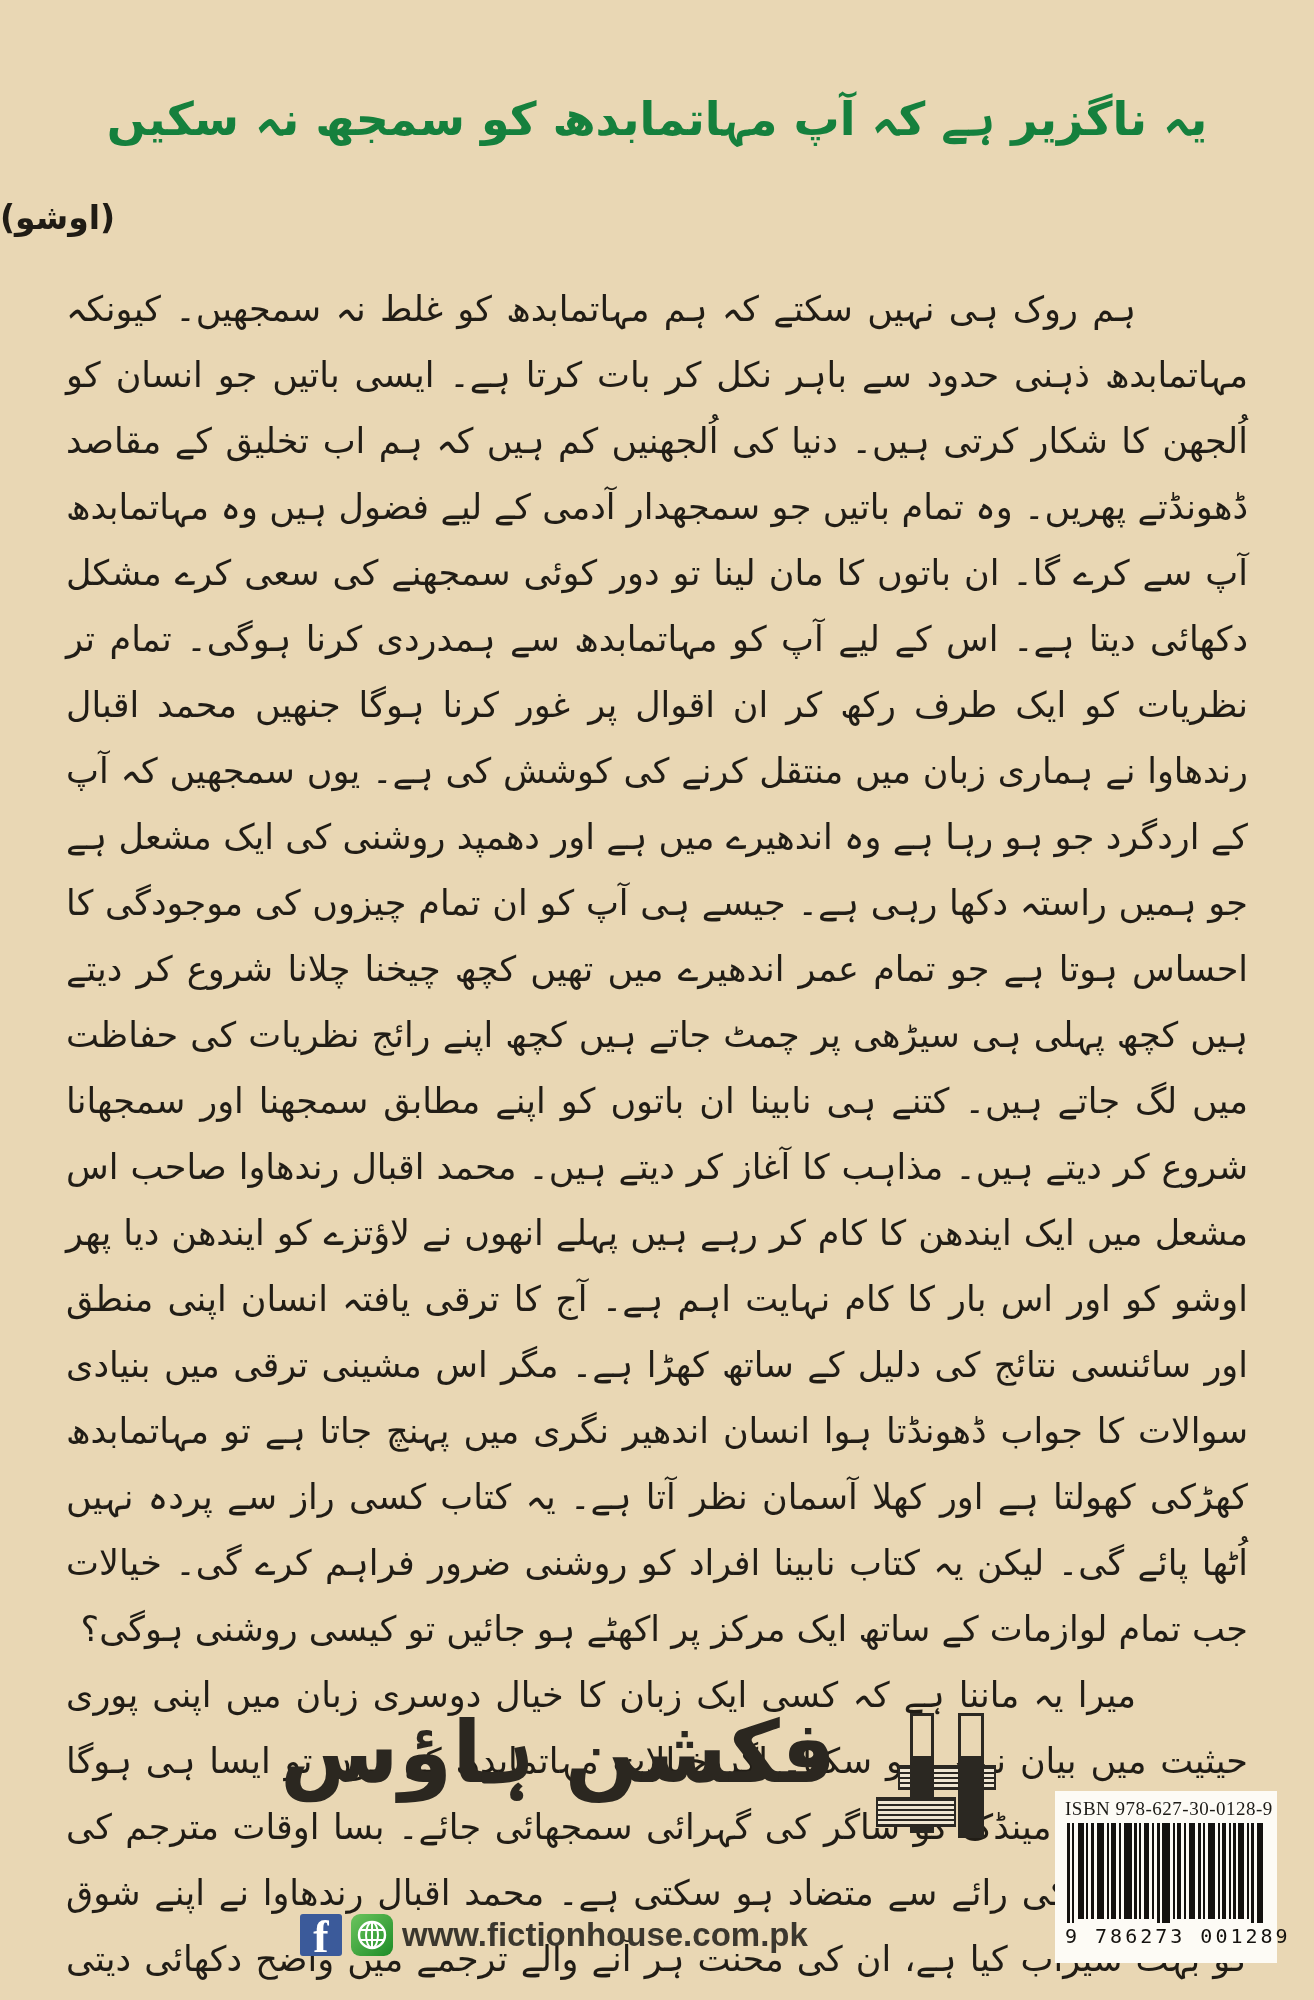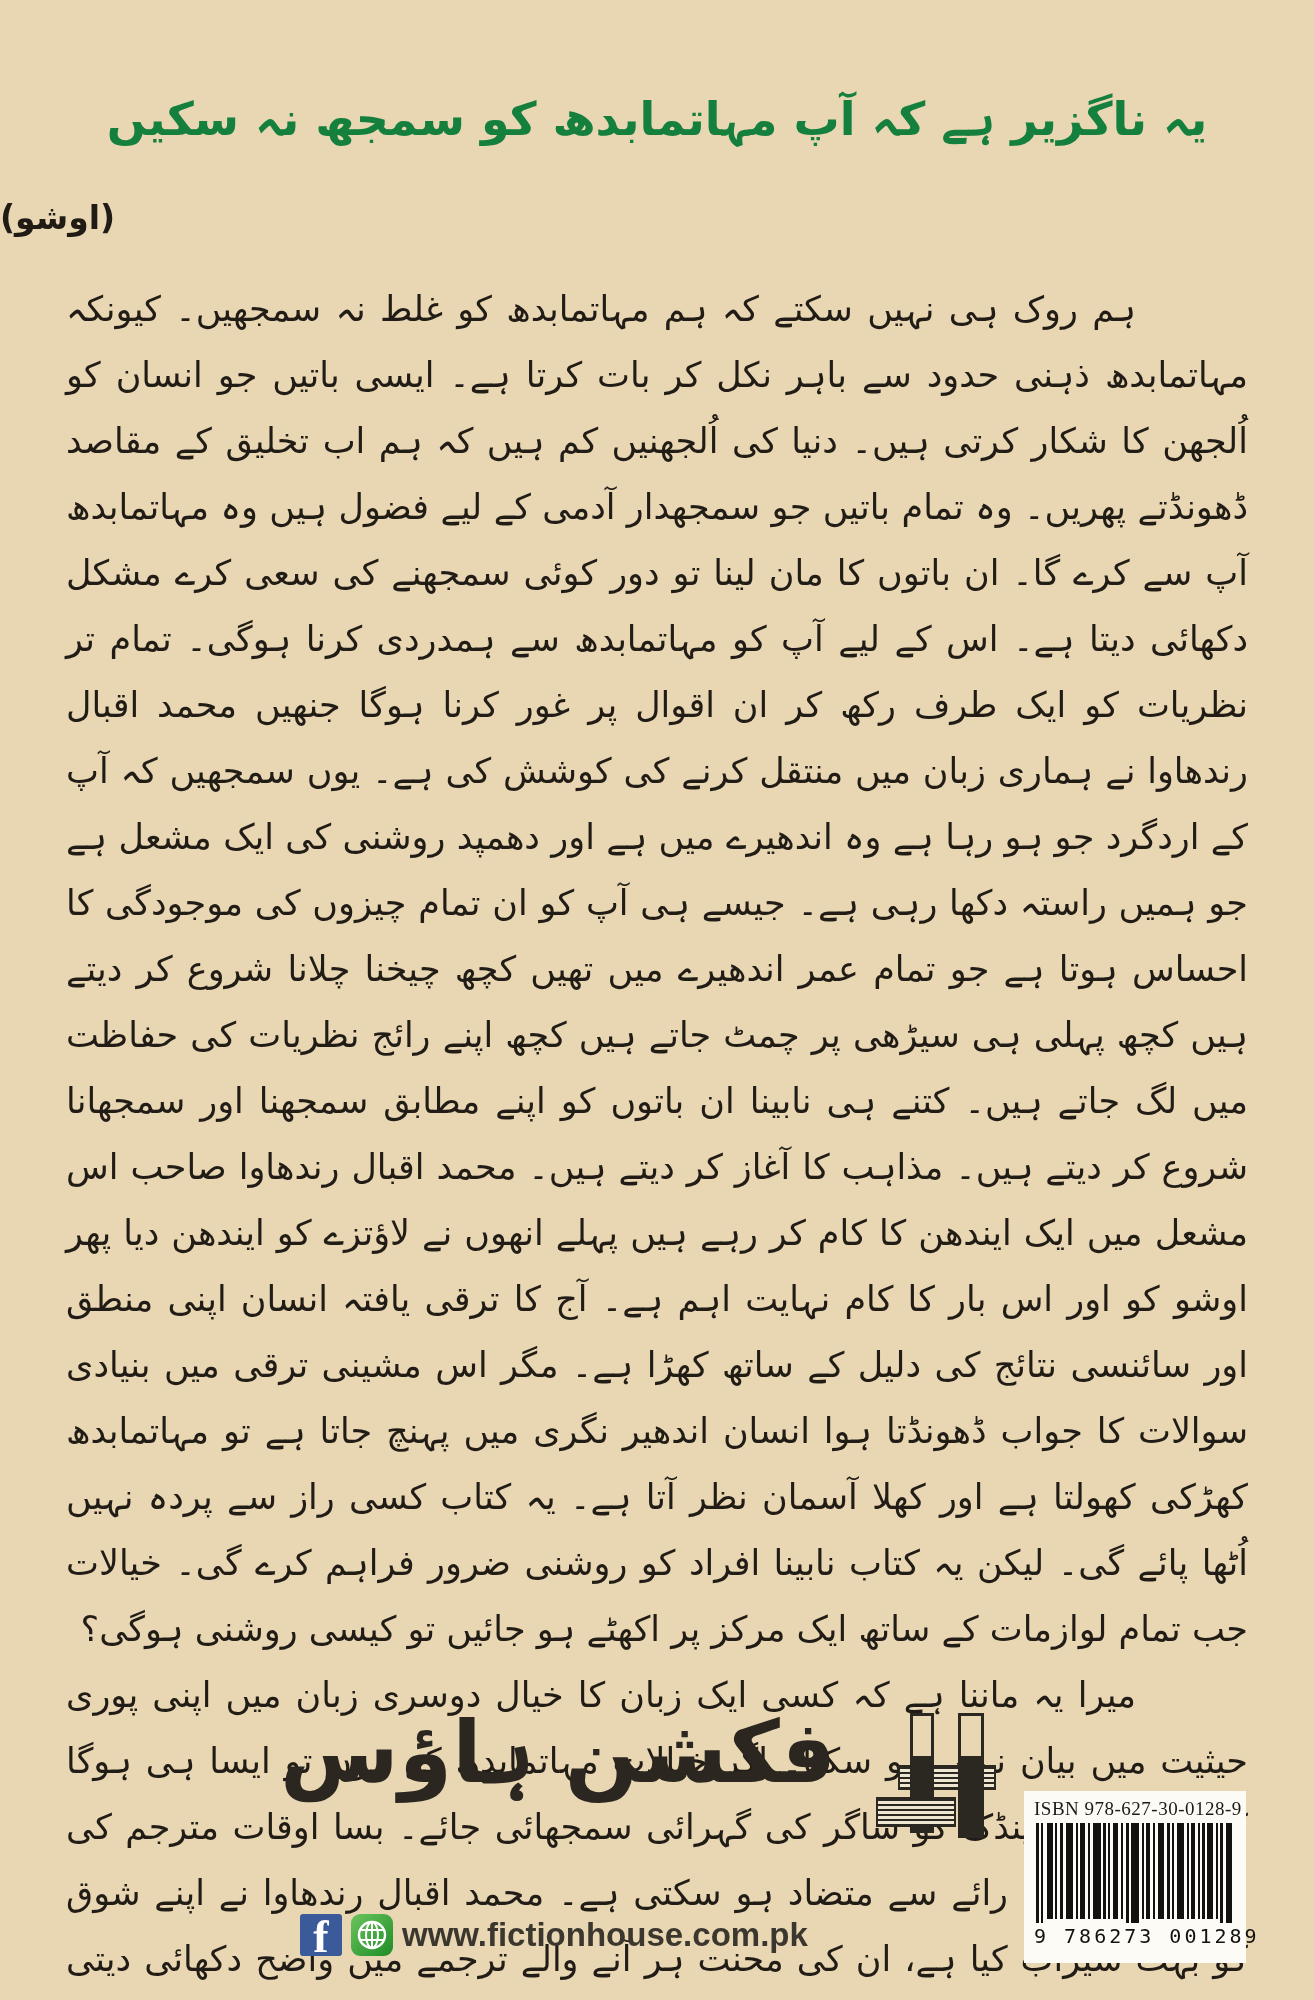--- a/index.html
+++ b/index.html
@@ -76,21 +76,21 @@
   .logo-mark .vbar.b2{left:82px;width:26px;height:125px;}
   .logo-mark .book{
     position:absolute;box-sizing:border-box;
     background:repeating-linear-gradient(to bottom,#2b2822 0 2px,#efe6d2 2px 5px);
     border:2px solid #2b2822;
   }
   .logo-mark .book.top{left:22px;top:52px;width:98px;height:25px;z-index:1;}
   .logo-mark .book.bottom{left:0px;top:84px;width:80px;height:30px;z-index:3;}
   
   .isbn-box{
-    position:absolute;left:1024px;top:1791px;width:222px;height:172px;
+    position:absolute;left:1055px;top:1791px;width:222px;height:172px;
     background:#fdfbf5;box-sizing:border-box;
     padding:7px 10px 13px;
     text-align:right;
   }
   .isbn-label{
     font-family:"Liberation Serif",serif;
     font-size:19px;color:#1c1a16;white-space:nowrap;
     letter-spacing:0.5px;
   }
   .isbn-barcode{display:block;margin:3px auto 0;}

